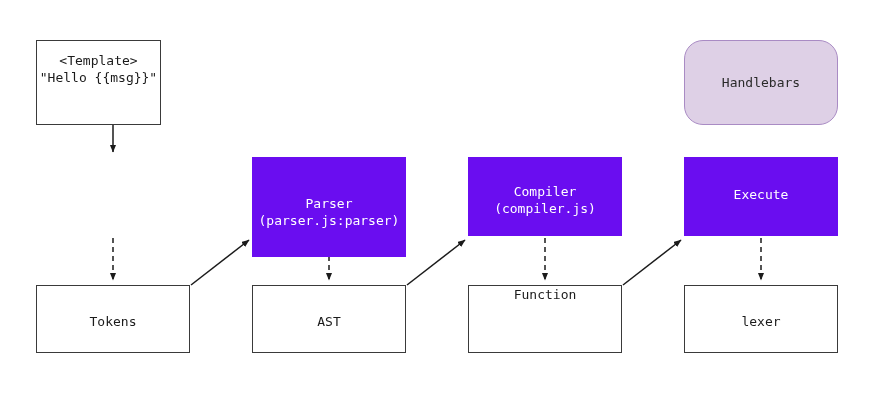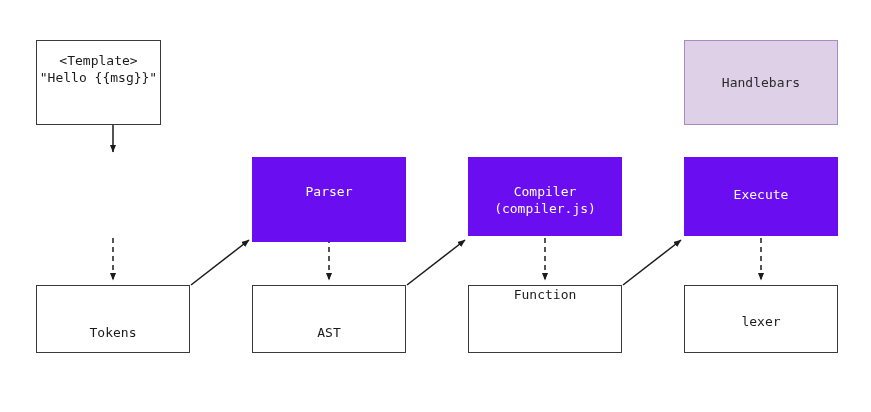--- a/index.html
+++ b/index.html
@@ -54,28 +54,28 @@
     color: #ffffff;
   }
   .node-legend {
     background: #ded0e6;
     border: 1.6px solid #a98bc4;
     color: #2a2a2a;
   }
   
   #node-template { left: 36px;  top: 40px;  width: 125px; height: 85px; padding-top: 11px; }
   #node-lexer    { left: 36px;  top: 157px; width: 154px; height: 79px; padding-top: 25px; }
-  #node-parser   { left: 252px; top: 157px; width: 154px; height: 85px; padding-top: 25px; }
+  #node-parser   { left: 252px; top: 157px; width: 154px; height: 100px; padding-top: 37px; }
   #node-compiler { left: 468px; top: 157px; width: 154px; height: 79px; padding-top: 25px; }
   #node-execute  { left: 684px; top: 157px; width: 154px; height: 79px; padding-top: 28px; }
-  #node-tokens   { left: 36px;  top: 285px; width: 154px; height: 68px; padding-top: 27px; justify-content: center; }
-  #node-ast      { left: 252px; top: 285px; width: 154px; height: 68px; padding-top: 27px; justify-content: center; }
+  #node-tokens   { left: 36px;  top: 285px; width: 154px; height: 68px; padding-top: 27px; }
+  #node-ast      { left: 252px; top: 285px; width: 154px; height: 68px; padding-top: 27px; }
   #node-function { left: 468px; top: 285px; width: 154px; height: 68px; }
   #node-result   { left: 684px; top: 285px; width: 154px; height: 68px; padding-top: 27px; }
-  #node-legend-handlebars { left: 684px; top: 40px; width: 154px; height: 85px; padding-top: 33px; }
+  #node-legend-handlebars { left: 684px; top: 40px; width: 154px; height: 85px; padding-top: 33px; border-radius: 19px; }
 </style>
 </head>
 <body>
 
 <div id="diagram-root">
 
   <svg id="edge-layer" viewBox="0 0 871 412" width="871" height="412" xmlns="http://www.w3.org/2000/svg">
     <defs>
       <marker id="arrowhead" markerWidth="9" markerHeight="9" refX="7.4" refY="3.2" orient="auto" markerUnits="userSpaceOnUse">
         <path d="M0,0 L8,3.2 L0,6.4 Z" fill="#1b1b1b"></path>
@@ -104,20 +104,21 @@
     <span class="line">"Hello {{msg}}"</span>
   </div>
 
   <div class="node node-legend" id="node-legend-handlebars">
     <span class="line">Handlebars</span>
   </div>
 
 
   <div class="node node-stage" id="node-parser">
     <span class="line">Parser</span>
+    <span class="line">(parser.js:parser)</span>
   </div>
 
   <div class="node node-stage" id="node-compiler">
     <span class="line">Compiler</span>
     <span class="line">(compiler.js)</span>
   </div>
 
   <div class="node node-stage" id="node-execute">
     <span class="line">Execute</span>
   </div>

